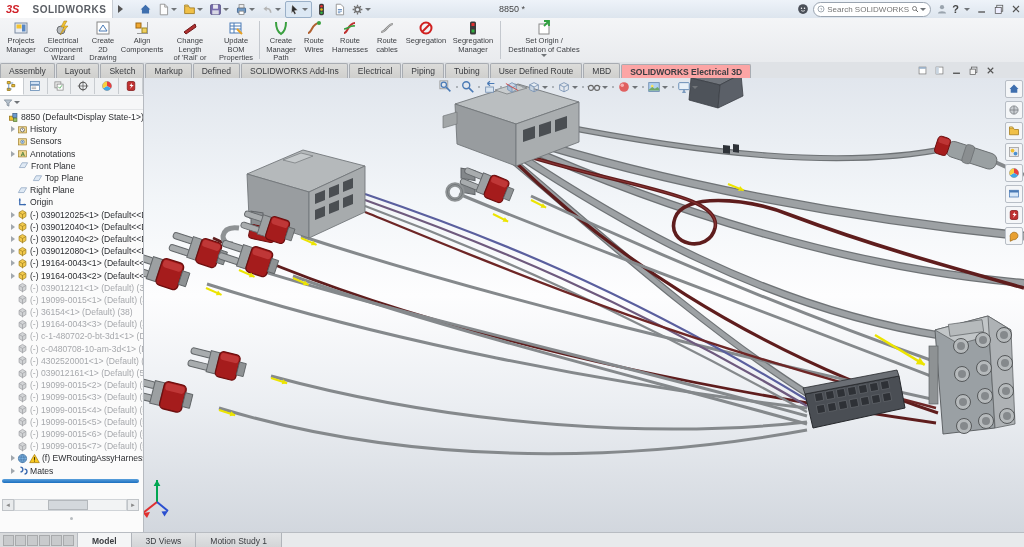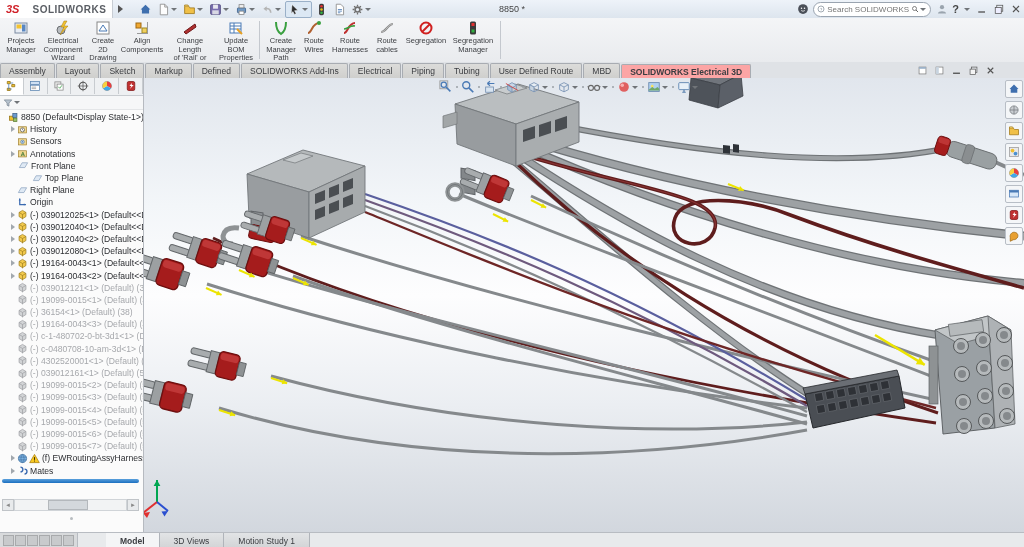--- a/index.html
+++ b/index.html
@@ -67,21 +67,21 @@
   
   #headsup{position:absolute;left:296px;top:2px;display:flex;align-items:center;gap:2px;z-index:5;}
   .hs-btn{display:flex;align-items:center;}
   .hs-btn svg{width:14px;height:14px;}
   .hs-dot{width:2px;height:2px;background:#9aa0a6;border-radius:50%;margin:0 1px;}
   
   #task-pane{position:absolute;right:1px;top:2px;display:flex;flex-direction:column;gap:3px;z-index:6;}
   .tp-btn{width:16px;height:16px;background:#f4f6f8;border:1px solid #b8bec6;border-radius:2px;display:flex;align-items:center;justify-content:center;}
   .tp-btn svg{width:12px;height:12px;}
   
-  #bottombar{position:absolute;left:0;top:532px;width:1024px;height:15px;background:#e8eaec;border-top:1px solid #b8bcc2;display:flex;align-items:stretch;font-size:8.5px;gap:28px;}
+  #bottombar{position:absolute;left:0;top:532px;width:1024px;height:15px;background:#e8eaec;border-top:1px solid #b8bcc2;display:flex;align-items:stretch;font-size:8.5px;}
   #sheet-nav{display:flex;align-items:center;gap:1px;padding:0 3px;background:#d8dadc;border-right:1px solid #b8bcc2;}
   #sheet-nav i{width:9px;height:9px;background:#c8cacc;border:1px solid #a8aaac;}
   .btab{display:flex;align-items:center;padding:0 14px;border-right:1px solid #b0b4ba;color:#3a3c40;background:linear-gradient(#e2e4e6,#d2d4d6);white-space:nowrap;}
   .btab.active{background:#f4f5f6;font-weight:bold;}
 </style>
 </head>
 <body>
 
 <div id="titlebar">
   <div id="logo">
@@ -334,20 +334,32 @@
         <rect x="5" y="1.5" width="6" height="13" rx="1.5" fill="#3a3a3a"></rect>
         <rect x="6.5" y="3" width="3" height="3" fill="#e03030"></rect>
         <rect x="6.5" y="9.5" width="3" height="3" fill="#30b040"></rect>
       </svg>
       <span class="rib-label">
         <div>Segregation</div>
         <div>Manager</div>
       </span>
     </div>
     <div class="rib-sep"></div>
+    <div class="rib-btn" style="width: 76px;">
+      <svg viewBox="0 0 16 16">
+        <rect x="3" y="4" width="10" height="10" fill="#fff" stroke="#888"></rect>
+        <path d="M8 1h5v5" fill="none" stroke="#30a040" stroke-width="1.8"></path>
+        <path d="M13 1l-5 5" stroke="#30a040" stroke-width="1.8"></path>
+      </svg>
+      <span class="rib-label">
+        <div>Set Origin /</div>
+        <div>Destination of Cables</div>
+      </span>
+      <span class="caret sm"></span>
+    </div>
   </div>
 
 <div id="tabrow">
     <div class="cmdtab">Assembly</div>
     <div class="cmdtab">Layout</div>
     <div class="cmdtab">Sketch</div>
     <div class="cmdtab">Markup</div>
     <div class="cmdtab">Defined</div>
     <div class="cmdtab">SOLIDWORKS Add-Ins</div>
     <div class="cmdtab">Electrical</div>

